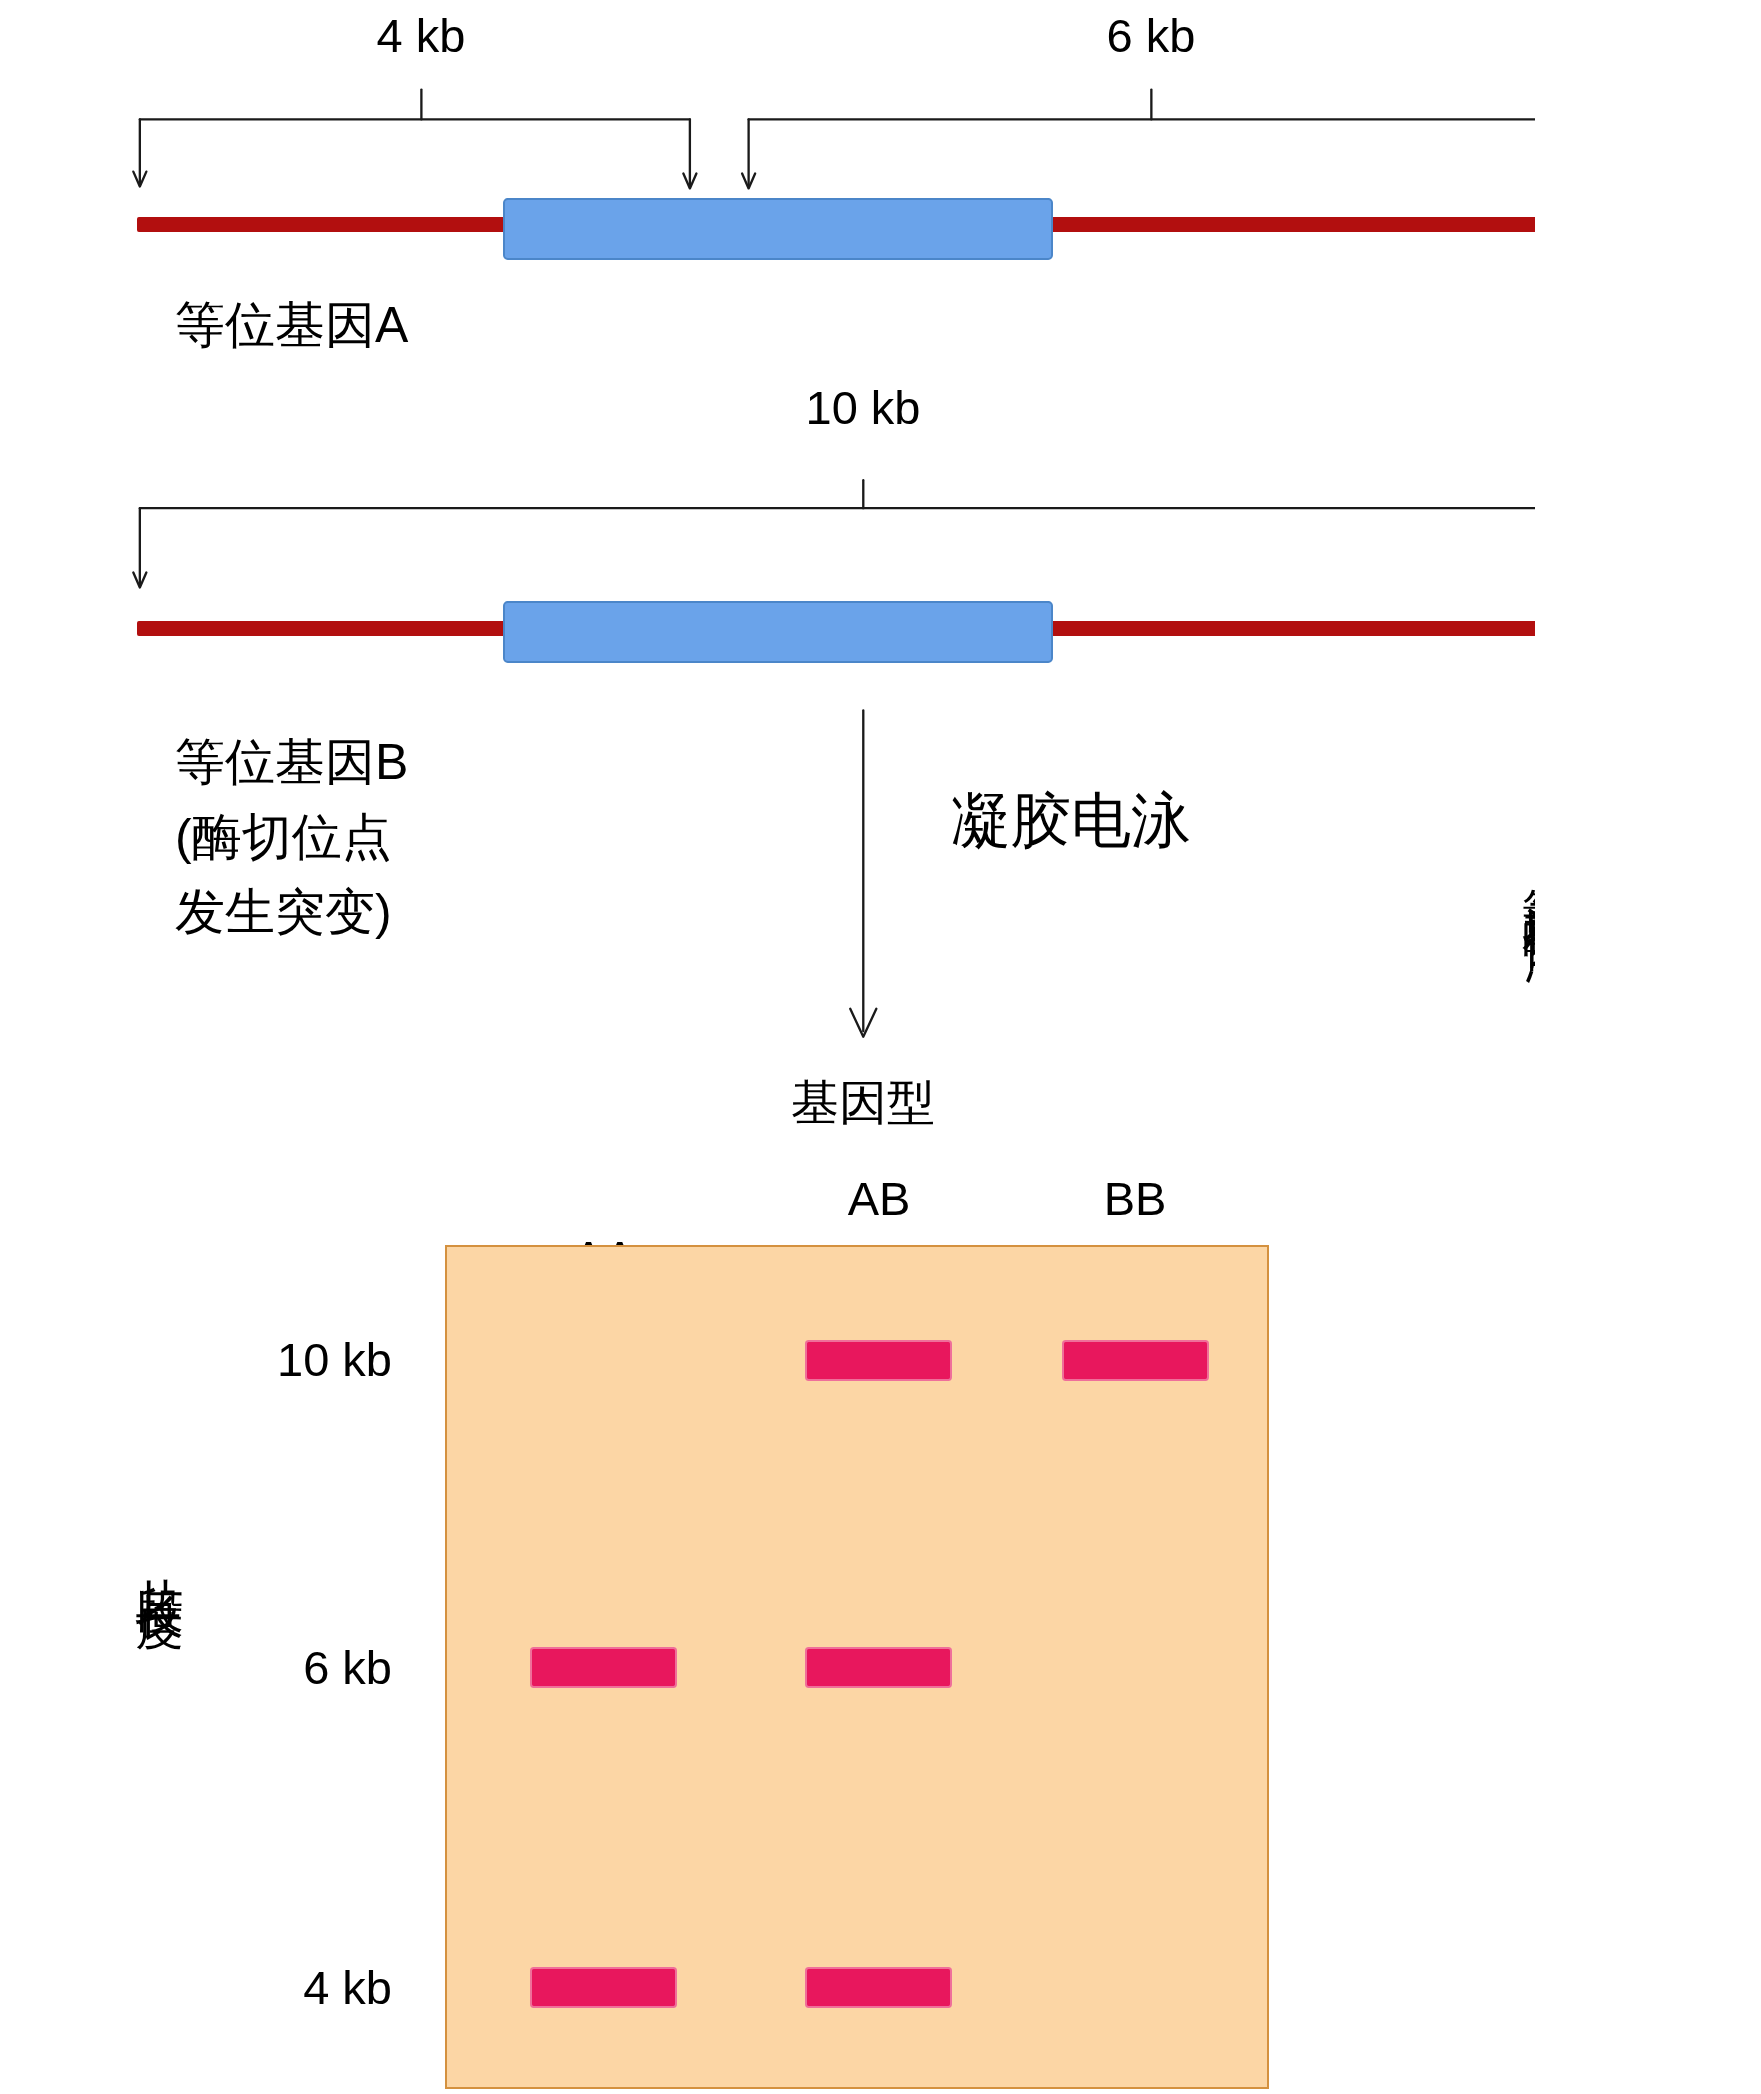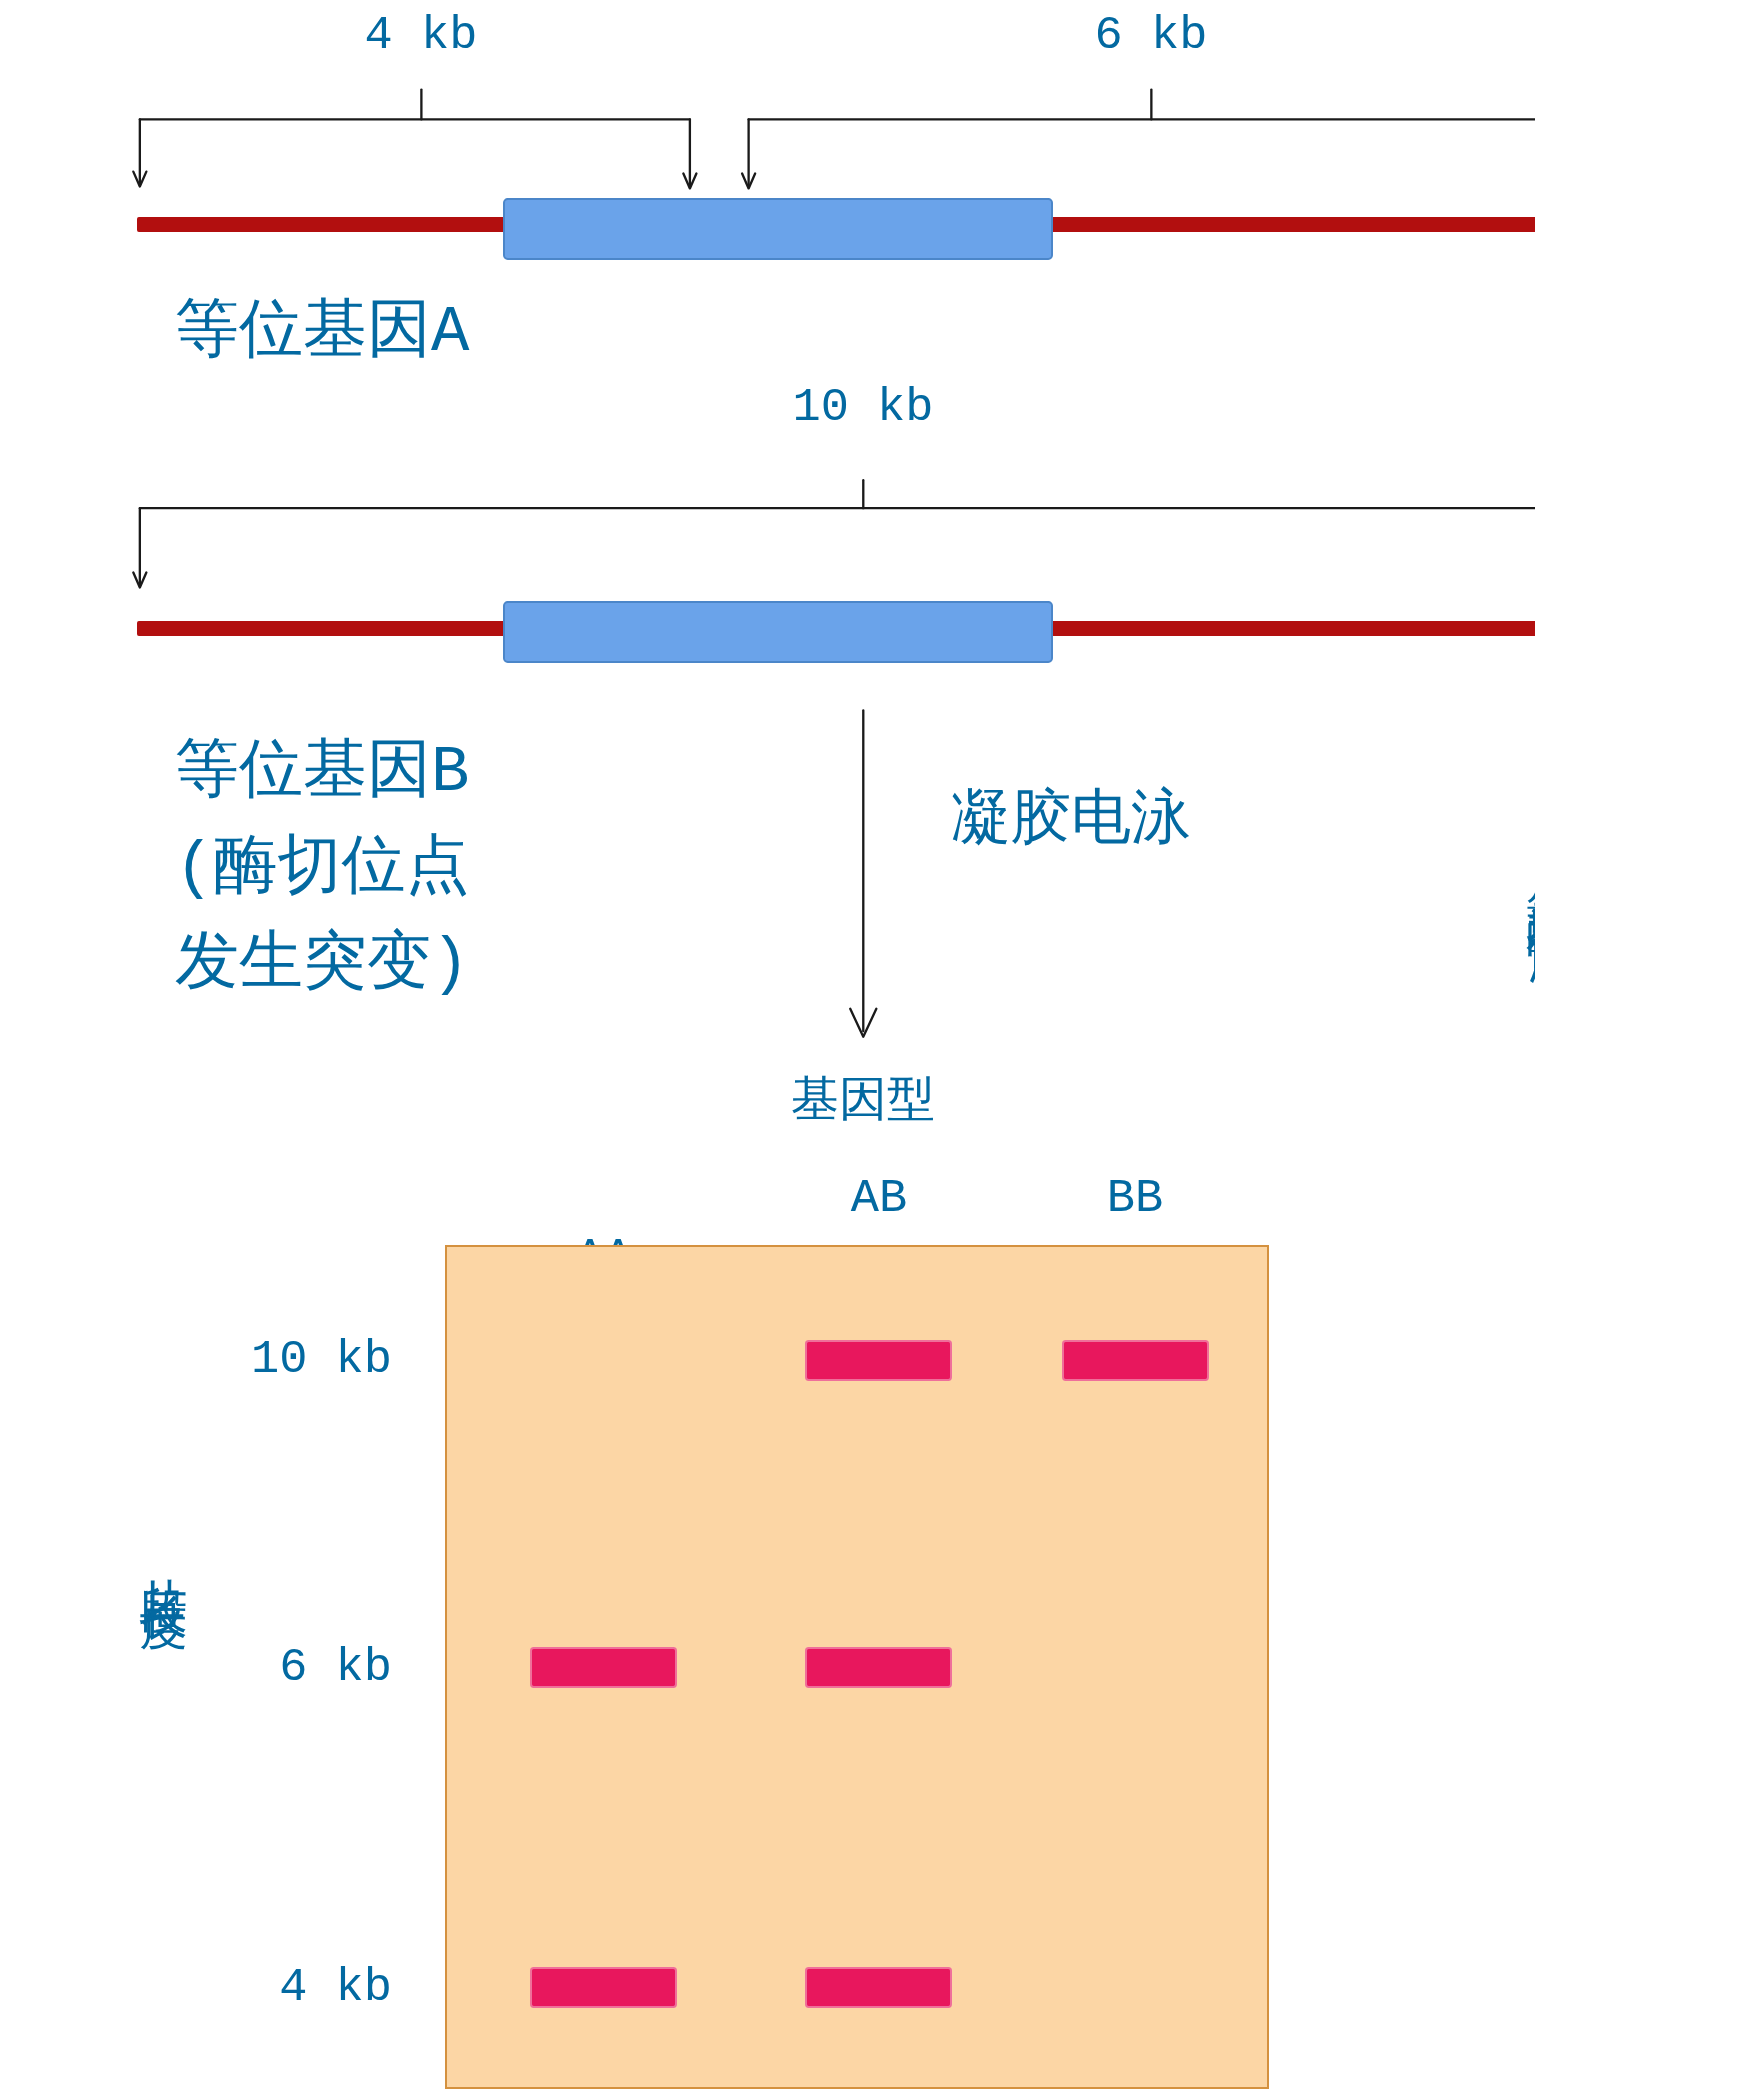--- a/index.html
+++ b/index.html
@@ -1,25 +1,25 @@
 <!DOCTYPE html>
 <html style="--dna-line: #b20f0f; --gene-box: #6aa3ea; --gene-box-border: #4b86c9; --gel-bg: #fcd6a5; --gel-border: #d4913f; --band: #e8175d; --band-border: #ef6f9a; --line-ink: #1a1a1a;font-size:15px"><head>
 <meta charset="utf-8">
 <style>
   html,body{margin:0;padding:0;background:#ffffff;}
   #canvas{
     position:relative;
     width:1535px;height:2095px;
     background:#ffffff;
-    font-family:Liberation Mono, monospace;
-    color:#0369a1;
+    font-family:Liberation Sans, sans-serif;
+    color:#000000;
     overflow:hidden;
   }
   .lbl{position:absolute;font-size:47px;line-height:1.2;white-space:nowrap;}
-  .lbl-big{font-size:64px;}
+  .lbl-big{font-size:50px;}
   .centered{transform:translateX(-50%);}
   .multiline{white-space:pre-line;line-height:1.5;}
   .vert{
     writing-mode:vertical-rl;
     text-orientation:upright;
     letter-spacing:7.5px;
     white-space:nowrap;
   }
   .dna-line{
     position:absolute;

